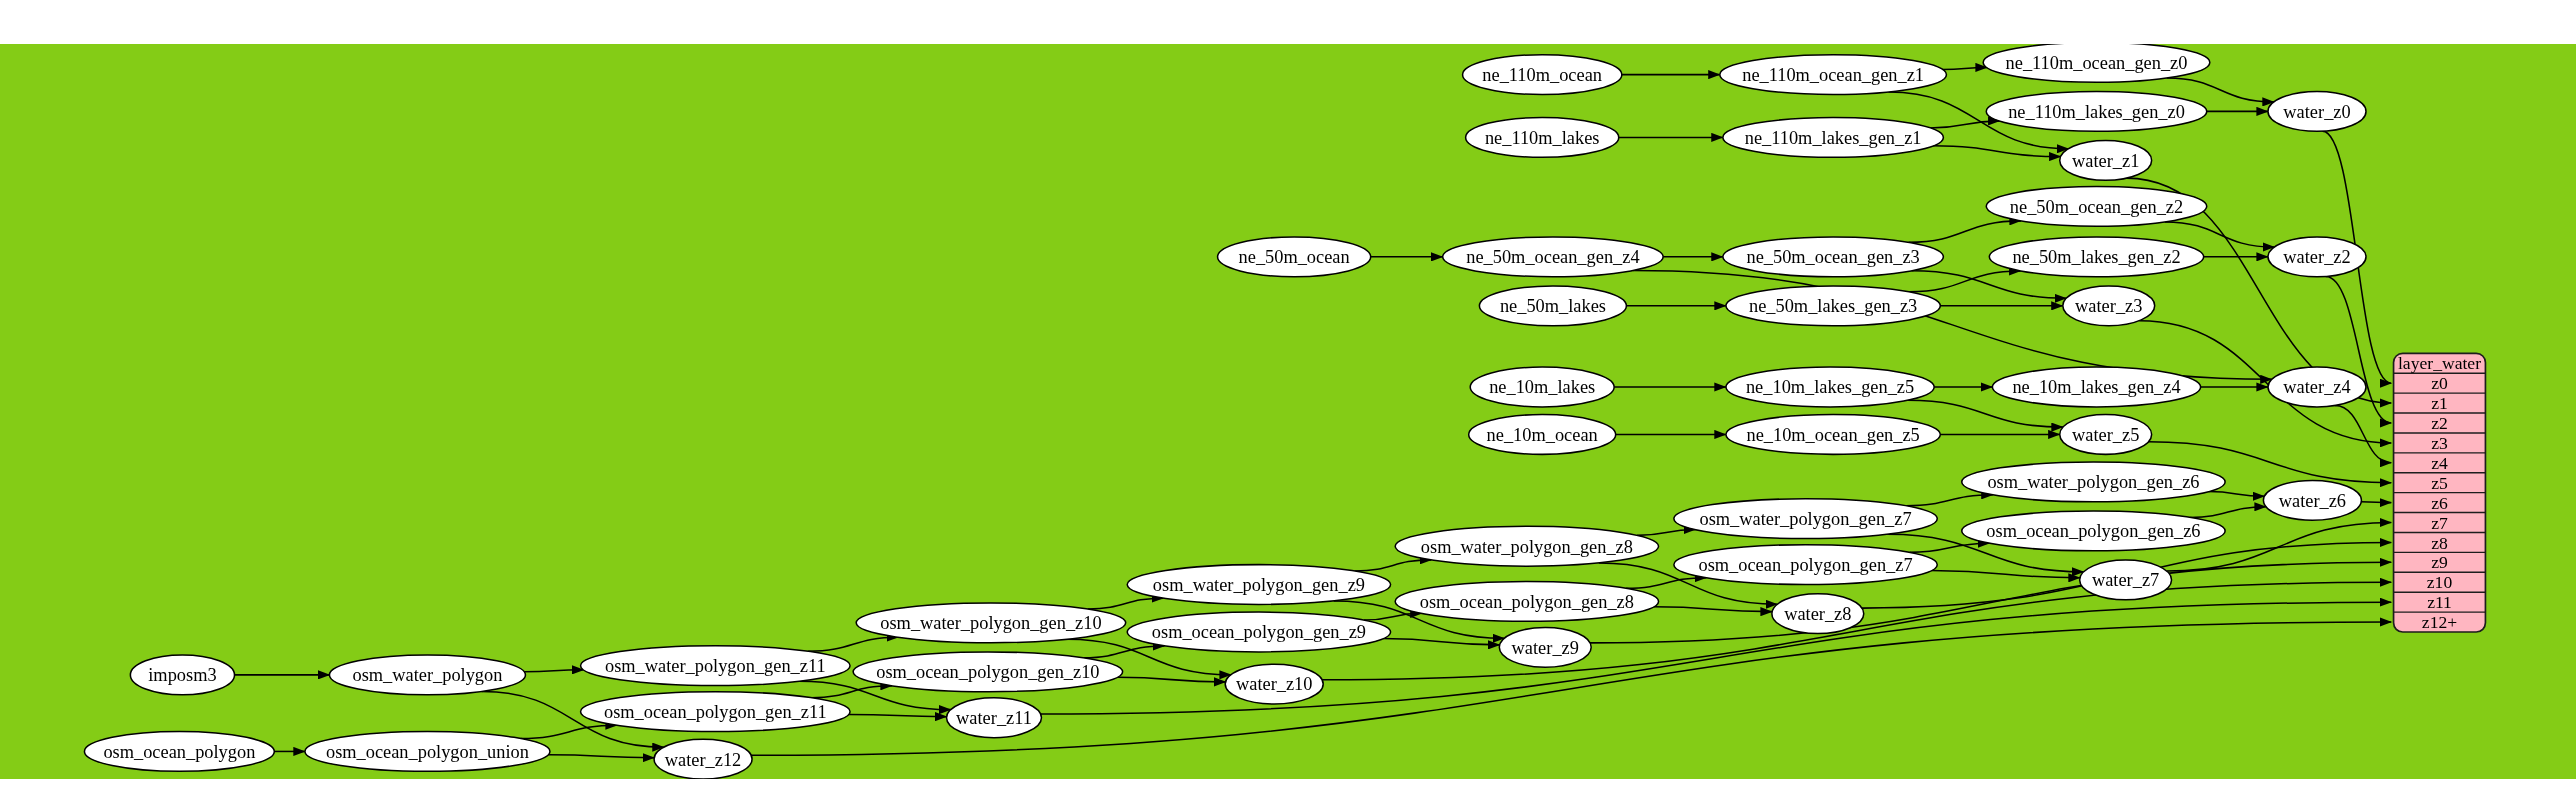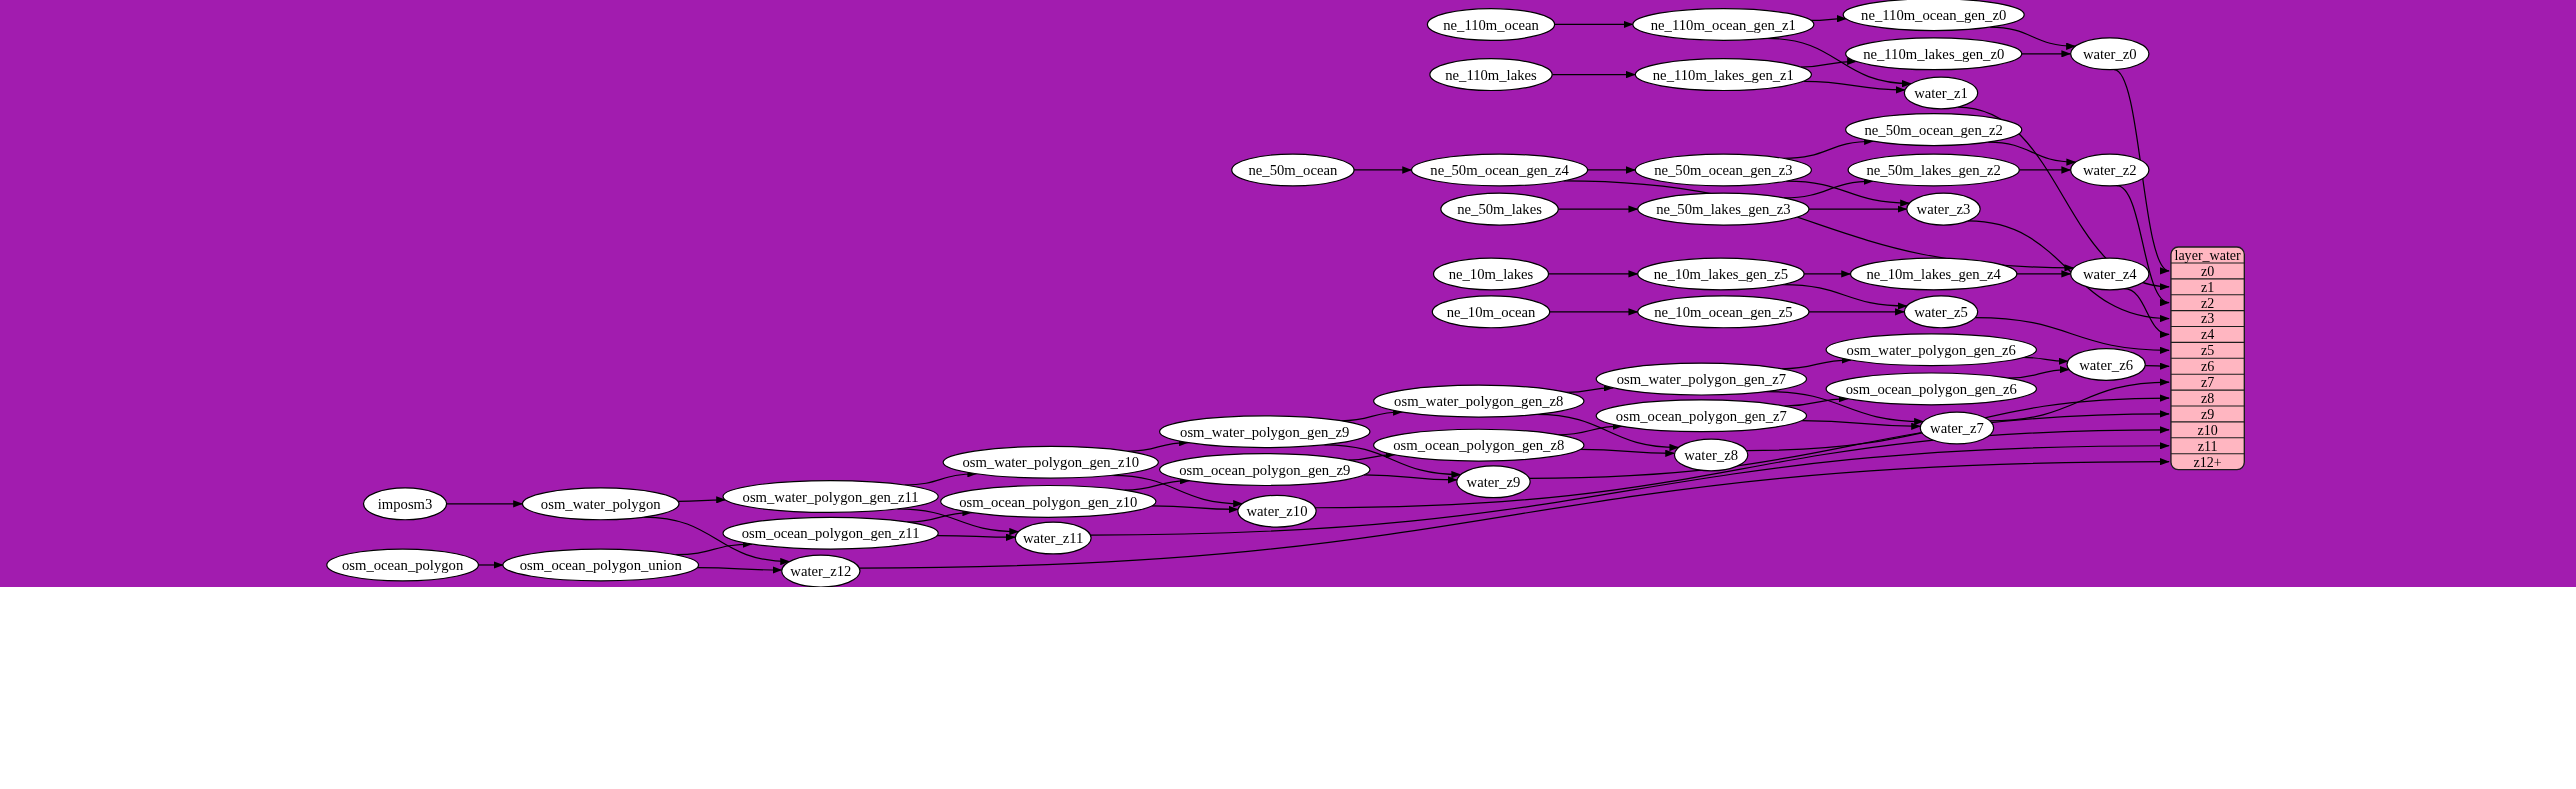--- a/index.html
+++ b/index.html
@@ -3,24 +3,25 @@
 <meta charset="utf-8">
 <style>
   html, body {
     margin: 0;
     padding: 0;
     background: #ffffff;
   }
   .canvas {
     position: relative;
     width: 2576px;
-    height: 587px;
-    background: #a21caf;
+    height: 735px;
+    background: #84cc16;
     overflow: hidden;
     font-family: "Liberation Serif", "DejaVu Serif", serif;
+    margin-top: 44px;
   }
   svg { display: block; width: 100%; height: 100%; }
   .edge { fill: none; stroke: #000000; stroke-width: 1; }
   .node-ellipse { fill: #ffffff; stroke: #000000; stroke-width: 1; }
   .node-label { fill: #000000; font-size: 12px; text-anchor: middle; font-family: "Liberation Serif", "DejaVu Serif", serif; }
   .table-rect { stroke: #1d1d1d; stroke-width: 1.1; }
   .table-sep { stroke: #1d1d1d; stroke-width: 0.9; }
   .table-label { fill: #000000; font-size: 11.5px; text-anchor: middle; font-family: "Liberation Serif", "DejaVu Serif", serif; }
 </style>
 </head>

